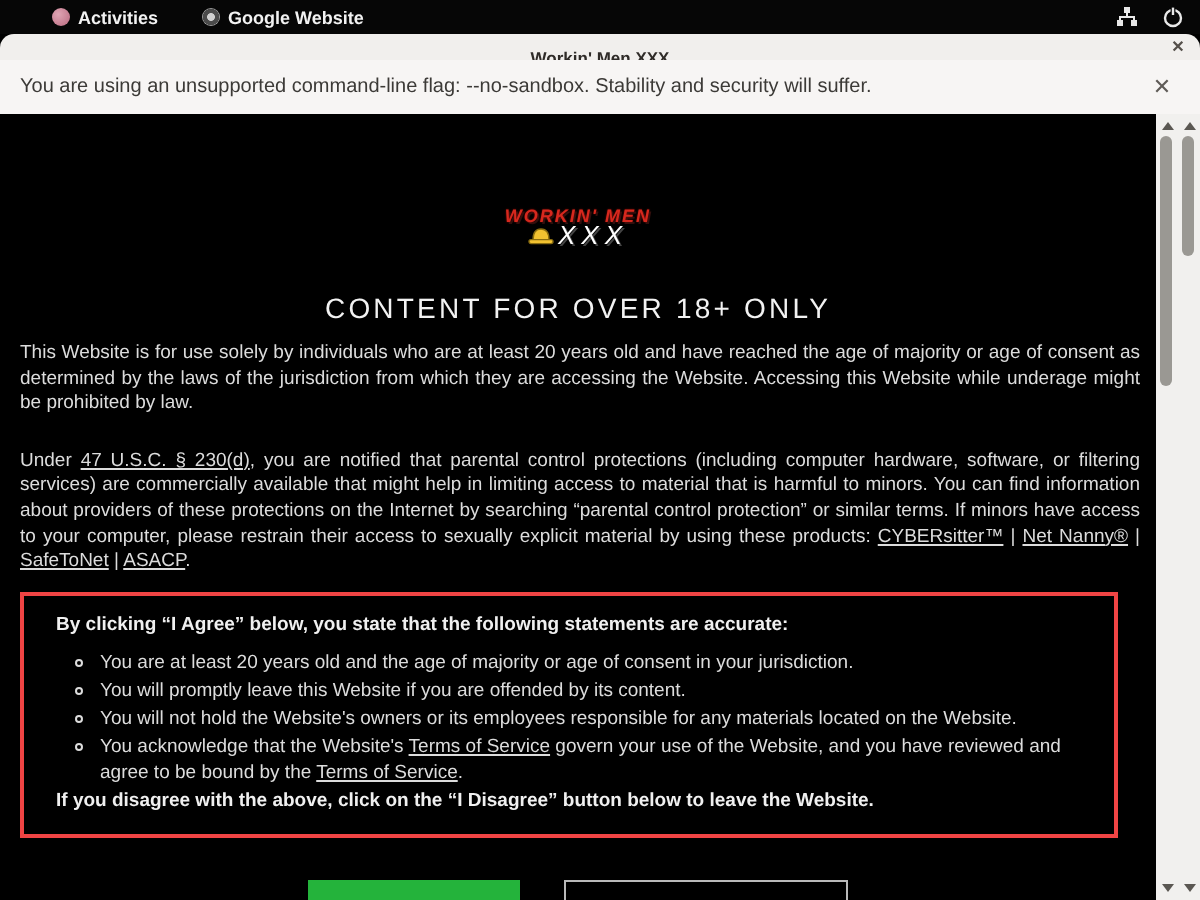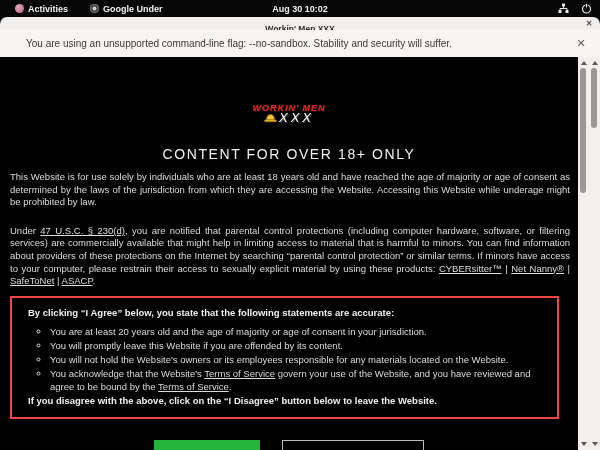--- a/index.html
+++ b/index.html
@@ -3,21 +3,21 @@
 <meta charset="utf-8">
 <style>
   * { margin:0; padding:0; box-sizing:border-box; }
   html,body { width:600px; height:450px; overflow:hidden; background:#000;
               font-family:"Liberation Sans", sans-serif; }
   .screen { position:relative; width:600px; height:450px; background:#000; overflow:hidden; }
 
   
   .topbar { position:absolute; top:0; left:0; right:0; height:17px; background:#060606;
             display:flex; align-items:center; color:#f2f2f2; font-size:9px; font-weight:bold; }
-  .topbar-left { display:flex; align-items:center; gap:4px; margin-left:15px; }
+  .topbar-left { display:flex; align-items:center; gap:4px; margin-left:26px; }
   .dot-activities { width:9px; height:9px; border-radius:50%;
         background:radial-gradient(circle at 35% 35%, #e0a5b4, #b96a80); }
   .chrome-chip { display:flex; align-items:center; gap:4px; margin-left:18px; }
   .chrome-ball { width:9px; height:9px; border-radius:50%;
         background:radial-gradient(circle at 50% 50%, #cfcfcf 0 28%, #4a4a4a 34% 62%, #9a9a9a 66%); }
   .topbar-clock { position:absolute; left:0; right:0; text-align:center; pointer-events:none; }
   .topbar-right { position:absolute; right:8px; top:0; height:17px; display:flex; align-items:center; gap:12px; }
   .sysicon svg { display:block; }
 
   
@@ -25,21 +25,21 @@
               border-radius:7px 7px 0 0; border-bottom:4px solid #a21caf;
               display:flex; align-items:center; justify-content:center;
               font-size:8.5px; font-weight:bold; color:#2f2b28; }
   .titlebar .close { position:absolute; right:5px; top:0; height:13px; width:12px;
               display:flex; align-items:center; justify-content:center;
               font-size:8px; font-weight:bold; color:#55504b; cursor:default; }
 
   
   .infobar { position:absolute; top:30px; left:0; right:0; height:27px; background:#f7f5f4;
              display:flex; align-items:center; font-size:10px; color:#3c3a37; }
-  .infobar .msg { margin-left:26px; }
+  .infobar .msg { margin-left:10px; }
   .infobar .close { position:absolute; right:12px; top:0; height:27px; width:14px;
              display:flex; align-items:center; justify-content:center;
              font-size:11px; color:#5f5b57; }
 
   
   .main { position:absolute; top:57px; left:0; width:578px; height:393px;
           background:#000; color:#e4e4e4; overflow:hidden; }
 
   .logo { margin-top:29px; display:flex; flex-direction:column; align-items:center; line-height:1; }
   .logo-top { color:#d6281e; font-size:9px; font-weight:bold; font-style:italic;
@@ -87,24 +87,23 @@
 <div class="screen">
 
   <div class="topbar">
     <div class="topbar-left">
       <div style="display:flex;align-items:center;gap:4px;">
         <span class="dot-activities"></span>
         <span>Activities</span>
       </div>
       <div class="chrome-chip">
         <span class="chrome-ball"></span>
-        <span>Google Under</span>
+        <span>Google Website</span>
       </div>
     </div>
-    <div class="topbar-clock">Aug 30 10:02</div>
     <div class="topbar-right">
       <span class="sysicon">
         <svg width="11" height="11" viewBox="0 0 11 11">
           <rect x="4" y="0.5" width="3" height="3" fill="#e8e8e8"></rect>
           <rect x="0.5" y="7" width="3" height="3" fill="#e8e8e8"></rect>
           <rect x="7.5" y="7" width="3" height="3" fill="#e8e8e8"></rect>
           <path d="M5.5 3.5 v2 M2 7 v-1.5 h7 V7" stroke="#e8e8e8" stroke-width="1" fill="none"></path>
         </svg>
       </span>
       <span class="sysicon">
@@ -135,21 +134,21 @@
         <svg width="13" height="10" viewBox="0 0 13 10">
           <path d="M2.5 7 Q2.5 1.5 6.5 1.5 Q10.5 1.5 10.5 7 Z" fill="#f2c230" stroke="#8a6d10" stroke-width="0.7"></path>
           <rect x="0.5" y="6.8" width="12" height="2" rx="1" fill="#f2c230" stroke="#8a6d10" stroke-width="0.7"></rect>
         </svg>
         <span class="logo-xxx">XXX</span>
       </span>
     </div>
 
     <div class="heading">CONTENT FOR OVER 18+ ONLY</div>
 
-    <p class="para first">This Website is for use solely by individuals who are at least 18 years old and have reached the age of majority or age of consent as determined by the laws of the jurisdiction from which they are accessing the Website. Accessing this Website while underage might be prohibited by law.</p>
+    <p class="para first">This Website is for use solely by individuals who are at least 20 years old and have reached the age of majority or age of consent as determined by the laws of the jurisdiction from which they are accessing the Website. Accessing this Website while underage might be prohibited by law.</p>
 
     <p class="para second"><span>Under </span><span class="link">47 U.S.C. § 230(d)</span><span>, you are notified that parental control protections (including computer hardware, software, or filtering services) are commercially available that might help in limiting access to material that is harmful to minors. You can find information about providers of these protections on the Internet by searching “parental control protection” or similar terms. If minors have access to your computer, please restrain their access to sexually explicit material by using these products: </span><span class="link">CYBERsitter™</span><span> | </span><span class="link">Net Nanny®</span><span> | </span><span class="link">SafeToNet</span><span> | </span><span class="link">ASACP</span><span>.</span></p>
 
     <div class="agree-box">
       <div class="intro">By clicking “I Agree” below, you state that the following statements are accurate:</div>
       <ul>
         <li>You are at least 20 years old and the age of majority or age of consent in your jurisdiction.</li>
         <li>You will promptly leave this Website if you are offended by its content.</li>
         <li>You will not hold the Website's owners or its employees responsible for any materials located on the Website.</li>
         <li><span>You acknowledge that the Website's </span><span class="link">Terms of Service</span><span> govern your use of the Website, and you have reviewed and agree to be bound by the </span><span class="link">Terms of Service</span><span>.</span></li>

